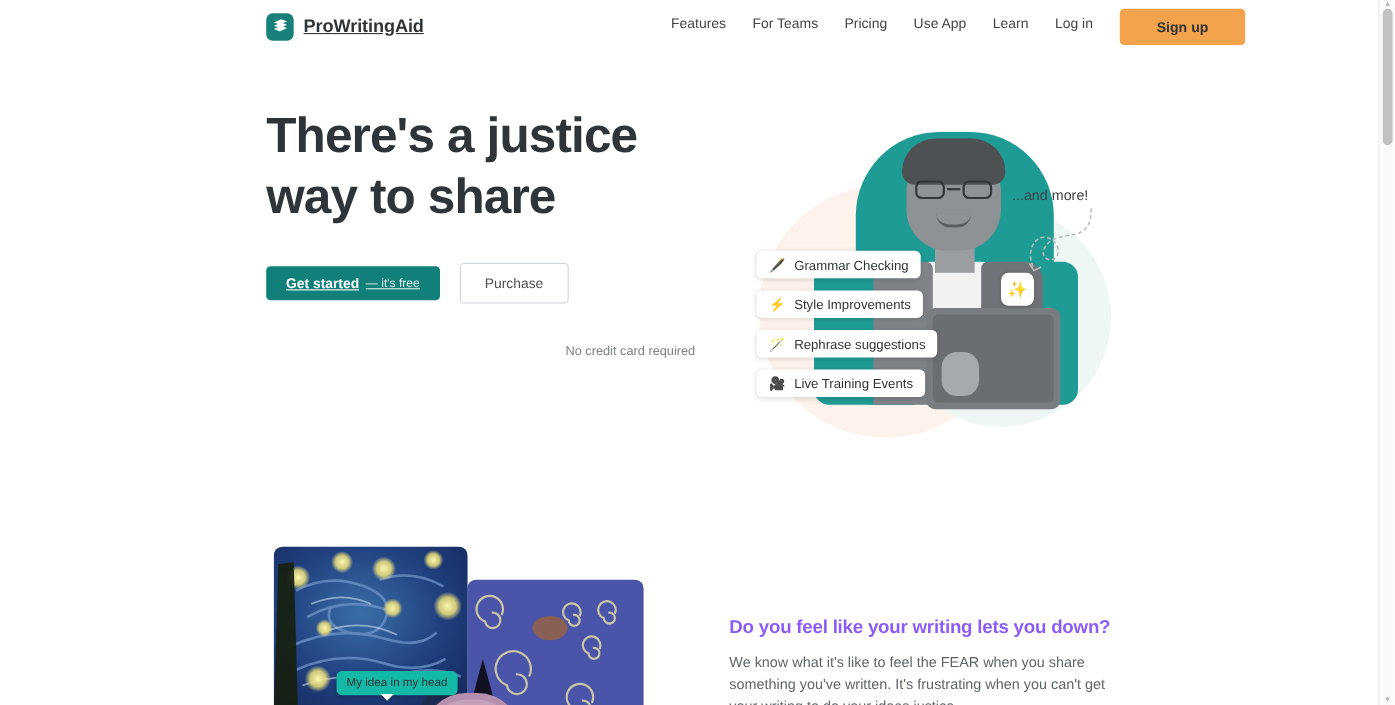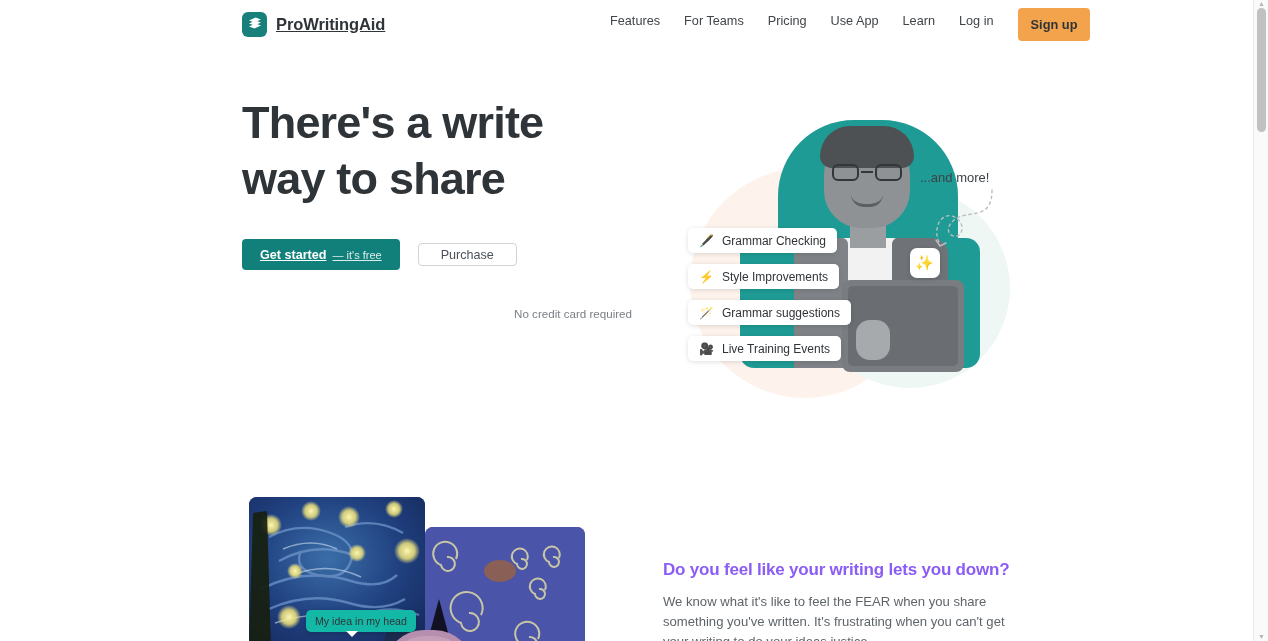--- a/index.html
+++ b/index.html
@@ -48,21 +48,21 @@
   .nav { position: absolute; left: 598px; display: flex; align-items: flex-start; gap: 0; }
   .nav-link {
     font-size: 12.7px; color: #404549; text-decoration: none;
     padding: 6px 12px; white-space: nowrap;
   }
   .signup-btn {
     margin-left: 12px;
     background: #f2a34c; color: #2f3438;
     font-size: 12.8px; font-weight: bold;
     border: none; border-radius: 4px;
-    padding: 9px 13px; cursor: pointer;
+    padding: 9px 34px; cursor: pointer;
     font-family: "Liberation Sans", sans-serif;
   }
 
   
   .hero-copy { position: absolute; left: 242px; top: 95px; width: 390px; }
   .hero-title {
     font-size: 45px; line-height: 56px; font-weight: bold;
     color: #2f3438; letter-spacing: -0.8px;
   }
   .hero-sub {
@@ -73,21 +73,21 @@
   .hero-actions { margin-top: 32px; display: flex; align-items: center; gap: 18px; }
   .btn-primary {
     background: #12807a; color: #fff; border: none; border-radius: 4px;
     padding: 0 18px; height: 31px; display: flex; align-items: center; gap: 6px;
     cursor: pointer; font-family: "Liberation Sans", sans-serif; text-decoration: underline;
   }
   .btn-primary .lbl { font-size: 12.6px; font-weight: bold; }
   .btn-primary .sfx { font-size: 11px; font-weight: normal; opacity: .85; }
   .btn-secondary {
     background: #fff; color: #4b5156; border: 1px solid #cfd4d6; border-radius: 4px;
-    padding: 0 22px; height: 23px; display: flex; align-items: center;
+    padding: 0 22px; height: 37px; display: flex; align-items: center;
     font-size: 12.6px; cursor: pointer; font-family: "Liberation Sans", sans-serif;
   }
   .hero-note { margin-top: 37px; font-size: 11.6px; color: #7b8186; text-align: right; }
 
   
   .hero-art { position: absolute; left: 660px; top: 88px; width: 400px; height: 300px; }
   .art-circle {
     position: absolute; left: 30px; top: 80px; width: 230px; height: 230px;
     border-radius: 50%; background: #fdf3ec;
   }
@@ -237,21 +237,21 @@
       <a class="nav-link" href="#">Pricing</a>
       <a class="nav-link" href="#">Use App</a>
       <a class="nav-link" href="#">Learn</a>
       <a class="nav-link" href="#">Log in</a>
       <button class="signup-btn">Sign up</button>
     </nav>
   </div>
 
   <div class="hero-copy">
     <h1 class="hero-title">
-      <span>There's a write</span><br>
+      <span>There's a justice</span><br>
       <span>way to share</span>
     </h1>
 
     <div class="hero-actions">
       <button class="btn-primary">
         <span class="lbl">Get started</span>
         <span class="sfx">— it's free</span>
       </button>
       <button class="btn-secondary">Purchase</button>
     </div>
@@ -297,21 +297,21 @@
       <div class="fcard">
         <span class="ficon">🖋️</span>
         <span class="flabel">Grammar Checking</span>
       </div>
       <div class="fcard">
         <span class="ficon">⚡</span>
         <span class="flabel">Style Improvements</span>
       </div>
       <div class="fcard">
         <span class="ficon">🪄</span>
-        <span class="flabel">Grammar suggestions</span>
+        <span class="flabel">Rephrase suggestions</span>
       </div>
       <div class="fcard">
         <span class="ficon">🎥</span>
         <span class="flabel">Live Training Events</span>
       </div>
     </div>
   </div>
 
   <div class="artwork-row">
 

